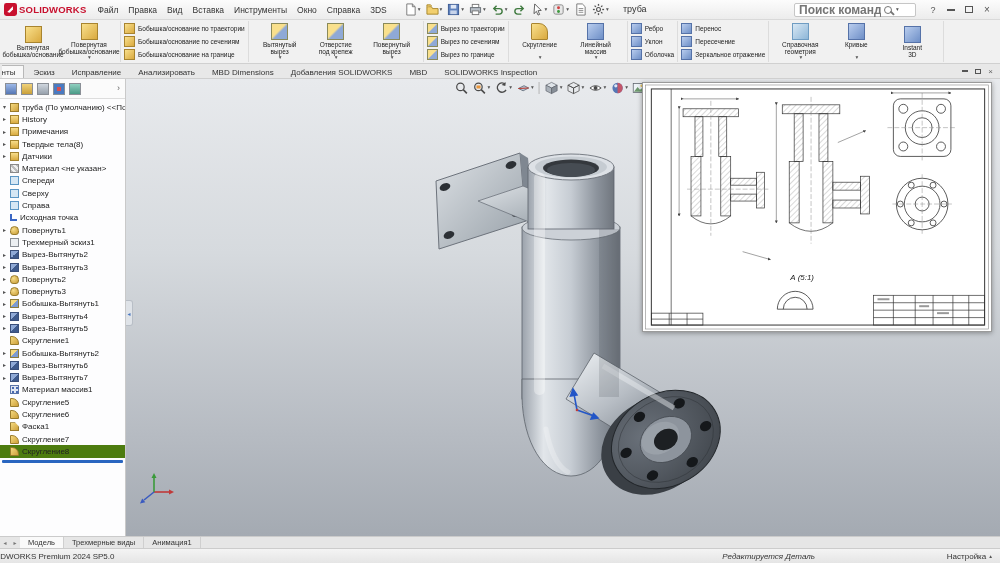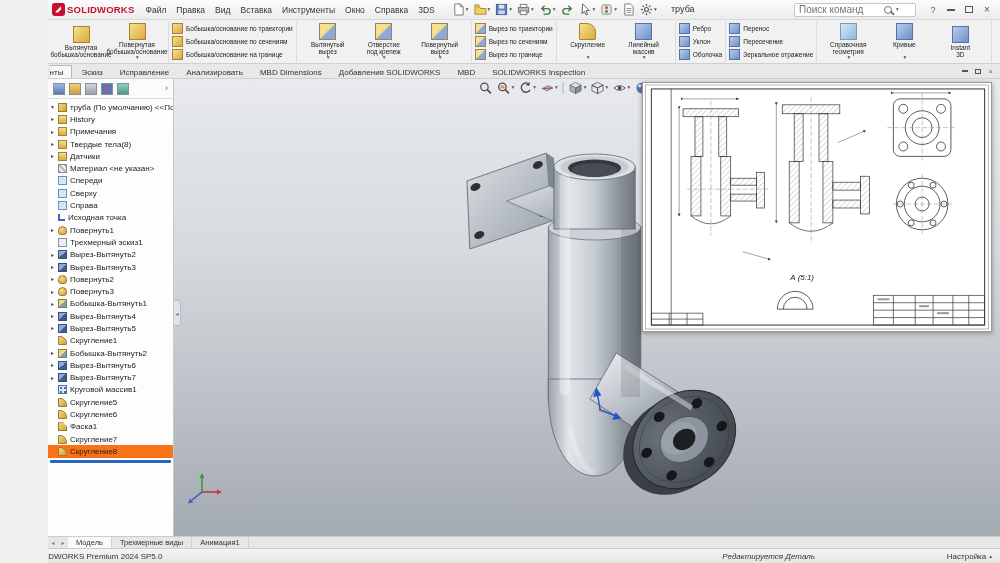--- a/index.html
+++ b/index.html
@@ -1,36 +1,36 @@
 <!DOCTYPE html>
 <html><head>
 <meta charset="utf-8">
 <style>
   *{box-sizing:border-box;margin:0;padding:0;user-select:none;}
   html,body{width:1000px;height:563px;overflow:hidden;}
   body{font-family:"Liberation Sans","DejaVu Sans",sans-serif;font-size:11px;background:#f0f0f0;color:#222;}
-  #app{display:flex;flex-direction:column;width:1000px;height:563px;padding-left:48px;}
+  #app{display:flex;flex-direction:column;width:1000px;height:563px;}
 
   
   .titlebar{height:20px;flex:none;display:flex;align-items:center;gap:2px;padding:0 4px;
     background:linear-gradient(#fcfcfc,#ececec);border-bottom:1px solid #d9d9d9;position:relative;font-size:8.5px;}
   .appicon{width:13px;height:13px;flex:none;}
   .logo-text{color:#c8102e;font-weight:bold;font-size:9.5px;letter-spacing:.2px;margin-right:4px;}
   .menubar{display:flex;}
   .menu-item{padding:0 5px;color:#333;cursor:default;}
   .tb-icons{display:flex;align-items:center;margin-left:8px;}
   .tb-btn{display:flex;align-items:center;padding:0 2px;margin-right:1px;}
   .tb-ic{display:inline-block;width:13px;height:13px;}
   .tb-ic svg{display:block;width:13px;height:13px;}
   .caret{font-size:5.5px;color:#555;line-height:1;margin-left:1px;}
   .caret::before{content:"▾";}
   .doc-title{position:absolute;left:623px;top:4px;font-size:9px;color:#333;pointer-events:none;}
   .search{margin-left:auto;width:122px;height:14px;border:1px solid #c6c6c6;background:#fff;border-radius:2px;
     display:flex;align-items:center;padding:0 4px;gap:3px;}
-  .search-input{border:0;outline:0;width:82px;font-size:10px;color:#555;font-family:inherit;background:transparent;}
+  .search-input{border:0;outline:0;width:82px;font-size:12px;color:#555;font-family:inherit;background:transparent;font-weight:bold;}
   .mag{width:8px;height:8px;border:1.4px solid #777;border-radius:50%;position:relative;flex:none;}
   .mag::after{content:"";position:absolute;width:4.5px;height:1.5px;background:#777;transform:rotate(45deg);right:-3.2px;bottom:-1.2px;}
   .win-controls{display:flex;align-items:center;margin-left:6px;}
   .wc{width:18px;height:15px;display:flex;align-items:center;justify-content:center;color:#555;}
   .minbar{width:8px;height:2px;background:#555;display:inline-block;}
   .maxbox{width:8px;height:7px;border:1px solid #555;display:inline-block;}
   .wc-close{font-size:10px;}
   .wc-close::before{content:"×";}
   .help::before{content:"?";font-size:9px;color:#555;}
 
@@ -70,21 +70,21 @@
   .pt{width:12px;height:12px;border:1px solid #8a8f96;display:inline-block;}
   .pt-0{background:linear-gradient(#9db9e8,#5577b5);}
   .pt-1{background:linear-gradient(#f0d27a,#c9a03a);}
   .pt-2{background:linear-gradient(#cfd6de,#97a1ac);}
   .pt-3{background:radial-gradient(circle at 50% 50%,#d85050 32%,#4a7ac0 34%);}
   .pt-4{background:linear-gradient(#8fd0c0,#4a9a86);}
   .chevron{margin-left:auto;color:#666;font-size:9px;line-height:1;}
   .chevron::before{content:"›";}
   .tree{flex:1;background:#fdfdfe;overflow:hidden;font-size:8px;color:#222;padding-top:2px;}
   .trow{display:flex;align-items:center;height:12.3px;padding-left:3px;white-space:nowrap;overflow:hidden;}
-  .trow.selected{background:#f97316;}
+  .trow.selected{background:#4d7c0f;}
   .exp{width:7px;flex:none;font-size:6px;color:#555;line-height:1;}
   .exp-open::before{content:"▾";}
   .exp-closed::before{content:"▸";}
   .ti{width:9px;height:9px;margin-right:3px;flex:none;border:1px solid #777;display:inline-block;}
   .i-part{background:linear-gradient(135deg,#f4d87e,#cfa23c);border-color:#9a7c2c;}
   .i-folder{background:linear-gradient(#f7dd8a,#d9ab41);border-color:#a3832f;}
   .i-plane{background:rgba(140,190,225,.35);border-color:#5c96c4;}
   .i-origin{background:none;border:none;border-left:2px solid #3a66c4;border-bottom:2px solid #3a66c4;width:7px;height:7px;}
   .i-material{background:repeating-linear-gradient(45deg,#bbb 0 2px,#eee 2px 4px);border-color:#888;}
   .i-sketch{background:#eceff2;border-color:#8a8f96;}
@@ -551,21 +551,21 @@
             <span>Вырез-Вытянуть6</span>
           </div>
           <div class="trow">
             <span class="exp exp-closed"></span>
             <span class="ti i-cut"></span>
             <span>Вырез-Вытянуть7</span>
           </div>
           <div class="trow">
             <span class="exp"></span>
             <span class="ti i-pattern"></span>
-            <span>Круговой массив1</span>
+            <span>Материал массив1</span>
           </div>
           <div class="trow">
             <span class="exp"></span>
             <span class="ti i-fillet"></span>
             <span>Скругление5</span>
           </div>
           <div class="trow">
             <span class="exp"></span>
             <span class="ti i-fillet"></span>
             <span>Скругление6</span>

